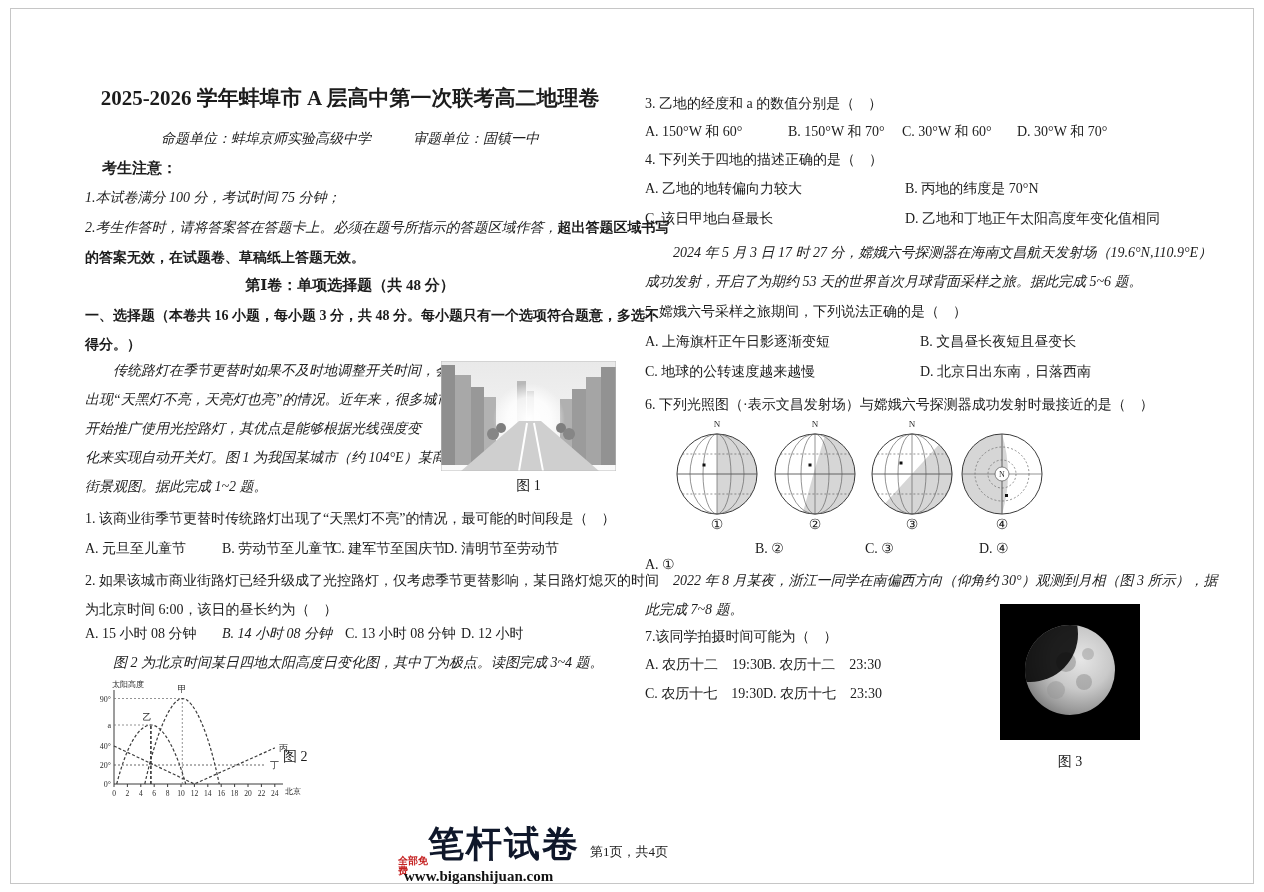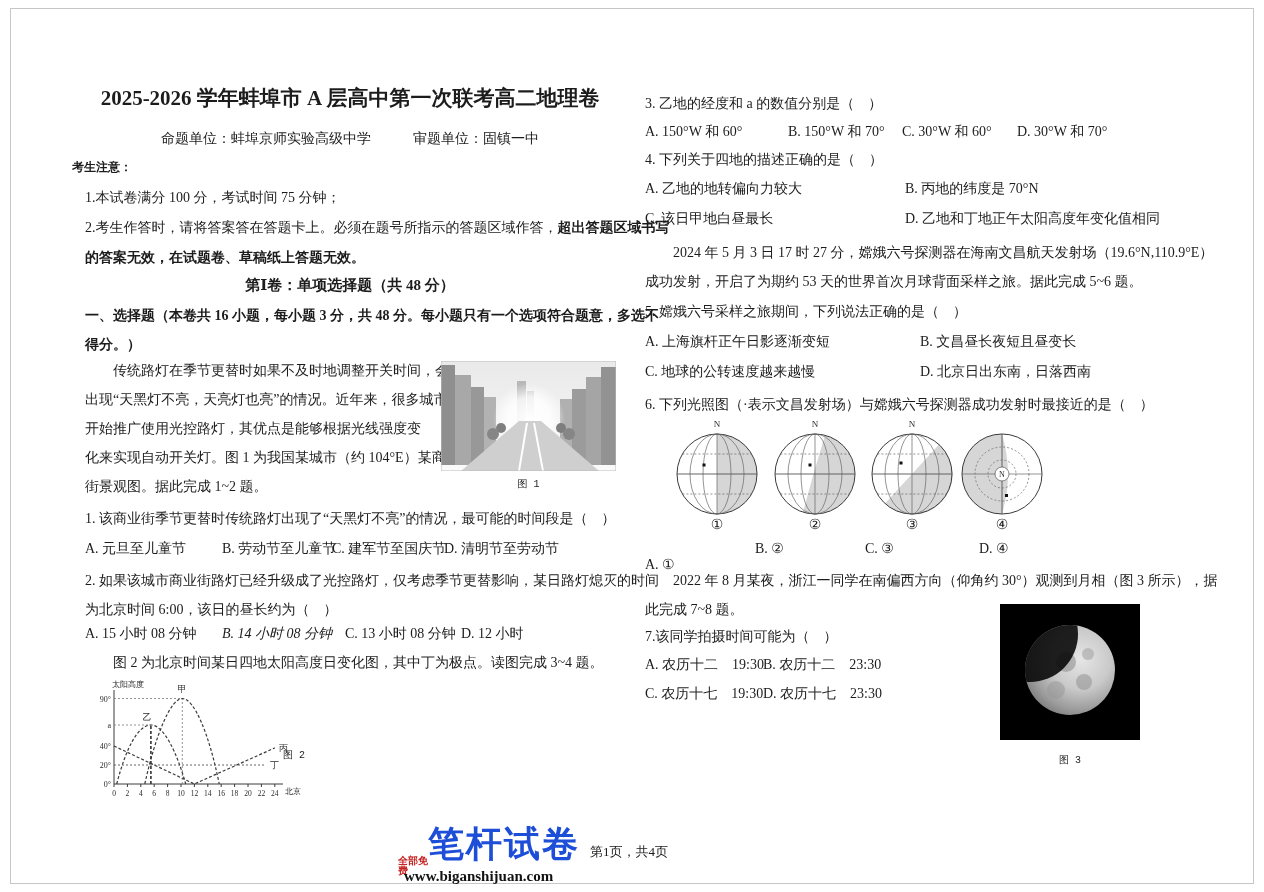--- a/index.html
+++ b/index.html
@@ -1,40 +1,40 @@
 <!DOCTYPE html>
 <html><head>
 <meta charset="utf-8">
 <style>
   html,body{margin:0;padding:0;background:#ffffff;}
   body{width:1264px;height:892px;position:relative;overflow:hidden;
        font-family:"Liberation Serif","DejaVu Serif",serif;color:#1c1c1c;}
   .abs{position:absolute;}
   .b{font-weight:bold;}
-  .kai{}
+  .kai{font-style:italic;}
   .nw{white-space:nowrap;}
   .ln{font-size:14px;line-height:29px;white-space:nowrap;}
   .ind{padding-left:2em;}
   .ctr{text-align:center;}
   .opt span{display:inline-block;vertical-align:top;}
   .opt{font-size:14px;white-space:nowrap;}
-  .cap{font-size:10px;font-family:Liberation Mono, monospace;}
+  .cap{font-size:14px;}
   .page-border{position:absolute;left:10px;top:8px;width:1242px;height:874px;
        border:1px solid #c6c6c6;pointer-events:none;}
   svg text{font-family:"Liberation Serif","DejaVu Serif",serif;fill:#2a2a2a;}
 </style>
 </head>
 <body>
 
 <div class="page-border"></div>
 
 <div class="abs ctr b" style="left:85px;top:84px;width:530px;font-size:21px;">2025-2026 学年蚌埠市 A 层高中第一次联考高二地理卷</div>
 <div class="abs ctr kai" style="left:85px;top:130px;width:530px;font-size:14px;">命题单位：蚌埠京师实验高级中学　　　审题单位：固镇一中</div>
 
-<div class="abs b nw" style="left:72px;top:159px;font-size:12px;">考生注意：</div>
+<div class="abs b nw" style="left:102px;top:159px;font-size:15px;">考生注意：</div>
 <div class="abs kai nw" style="left:85px;top:189px;font-size:14px;">1.本试卷满分 100 分，考试时间 75 分钟；</div>
 <div class="abs nw" style="left:85px;top:219px;font-size:14px;">
   <span class="kai">2.考生作答时，请将答案答在答题卡上。必须在题号所指示的答题区域作答，</span><span class="b">超出答题区域书写</span>
 </div>
 <div class="abs b nw" style="left:85px;top:249px;font-size:14px;">的答案无效，在试题卷、草稿纸上答题无效。</div>
 
 <div class="abs ctr b" style="left:85px;top:276px;width:530px;font-size:15px;">第Ⅰ卷：单项选择题（共 48 分）</div>
 <div class="abs" style="left:85px;top:301px;width:540px;">
   <div class="ln b">一、选择题（本卷共 16 小题，每小题 3 分，共 48 分。每小题只有一个选项符合题意，多选不</div>
   <div class="ln b">得分。）</div>
@@ -285,15 +285,15 @@
     <circle cx="66" cy="58" r="10" fill="#8b8b8b" opacity="0.55"></circle>
     <circle cx="84" cy="78" r="8" fill="#8b8b8b" opacity="0.5"></circle>
     <circle cx="56" cy="86" r="9" fill="#969696" opacity="0.5"></circle>
     <circle cx="88" cy="50" r="6" fill="#9a9a9a" opacity="0.5"></circle>
     <circle cx="30" cy="30" r="48" fill="#050505" opacity="0.88"></circle>
   </g>
 </svg>
 <div class="abs ctr cap" style="left:1000px;top:753px;width:140px;">图 3</div>
 
 <div class="abs" style="left:398px;top:856px;font-size:10px;color:#c52222;font-family:'Liberation Sans','DejaVu Sans',sans-serif;font-weight:bold;line-height:10px;width:30px;">全部免费</div>
-<div class="abs" style="left:428px;top:820px;font-size:36px;font-weight:900;letter-spacing:2px;font-family:'Liberation Sans','DejaVu Sans',sans-serif;color:#1d4ed8;">笔杆试卷</div>
+<div class="abs" style="left:428px;top:820px;font-size:36px;font-weight:900;letter-spacing:2px;font-family:'Liberation Sans','DejaVu Sans',sans-serif;color:#0f172a;">笔杆试卷</div>
 <div class="abs" style="left:404px;top:868px;font-size:15px;font-weight:bold;font-family:Liberation Serif, serif;color:#111;">www.biganshijuan.com</div>
 <div class="abs nw" style="left:590px;top:843px;font-size:13px;">第1页，共4页</div>
 
 </body></html>

